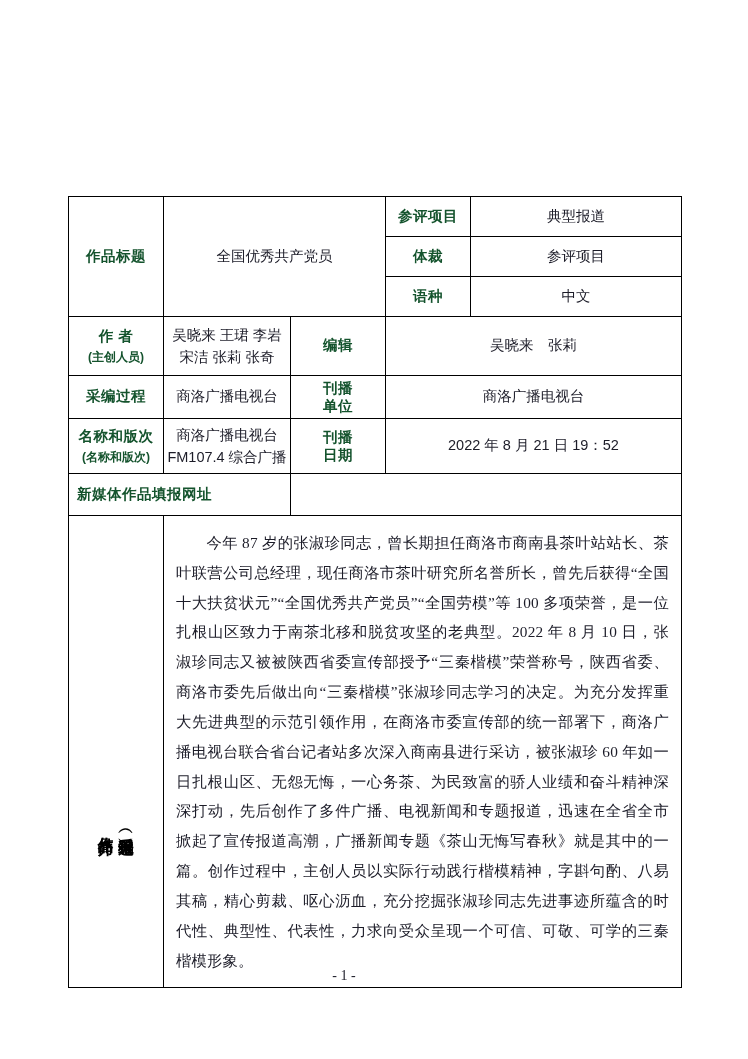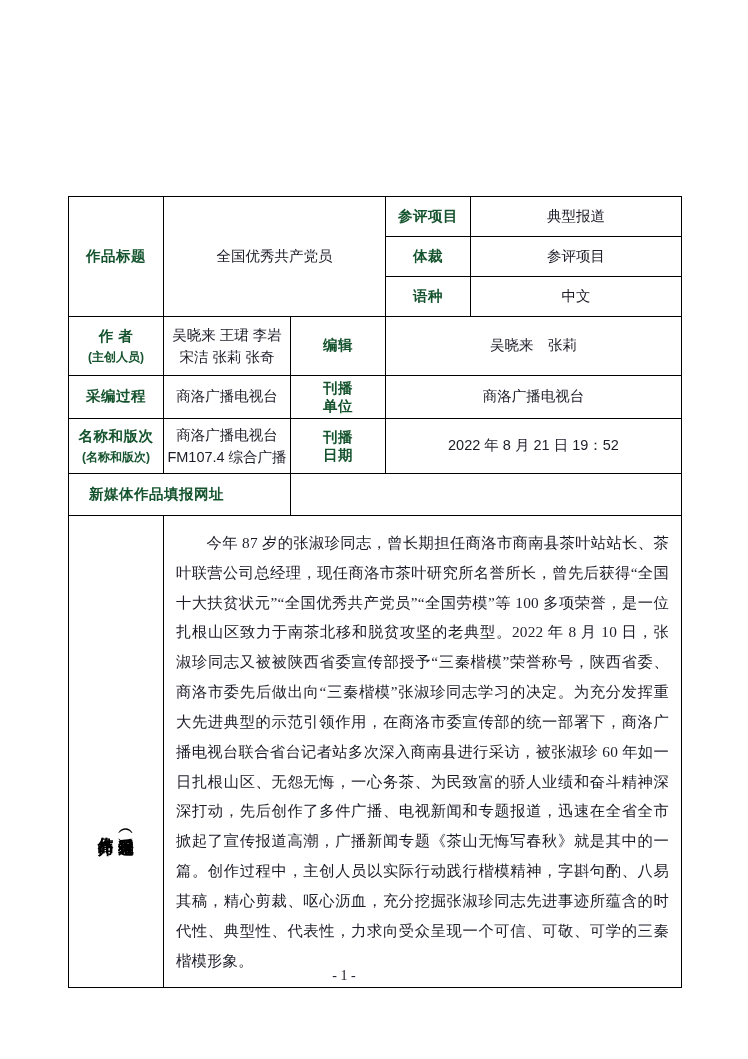--- a/index.html
+++ b/index.html
@@ -193,21 +193,21 @@
           <span>FM107.4 综合广播</span>
         </td>
         <td class="lbl h-pub">
           <span style="display:block;line-height:1.25">刊播</span>
           <span style="display:block;line-height:1.25">日期</span>
         </td>
         <td class="val h-pub" colspan="2">2022 年 8 月 21 日 19：52</td>
       </tr>
 
       <tr>
-        <td class="lbl h-url" colspan="2" style="text-align:left;padding-left:20px">新媒体作品填报网址</td>
+        <td class="lbl h-url" colspan="2" style="text-align:left;padding-left:8px">新媒体作品填报网址</td>
         <td class="val h-url" colspan="3"></td>
       </tr>
 
       <tr>
         <td class="body-label-cell">
           <div class="vert-label">
             <div class="vcol">（采编过程）</div>
             <div class="vcol">作品简介</div>
           </div>
         </td>

